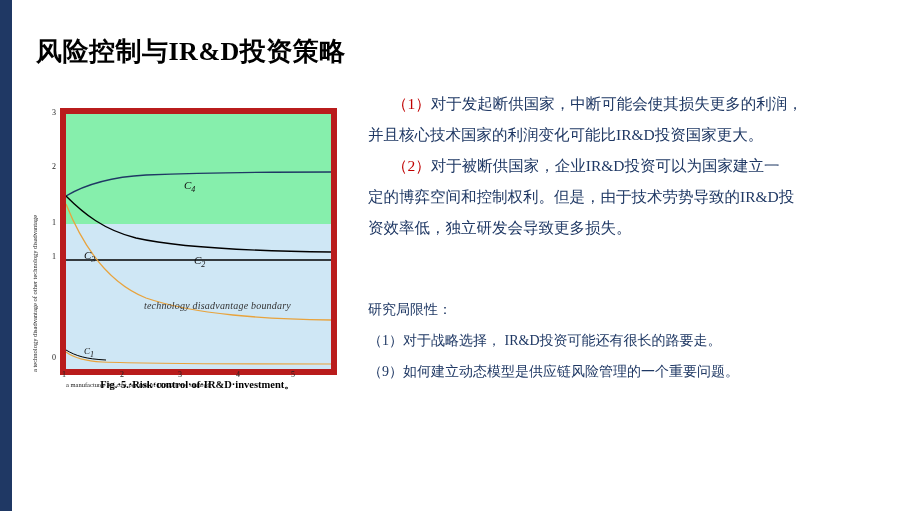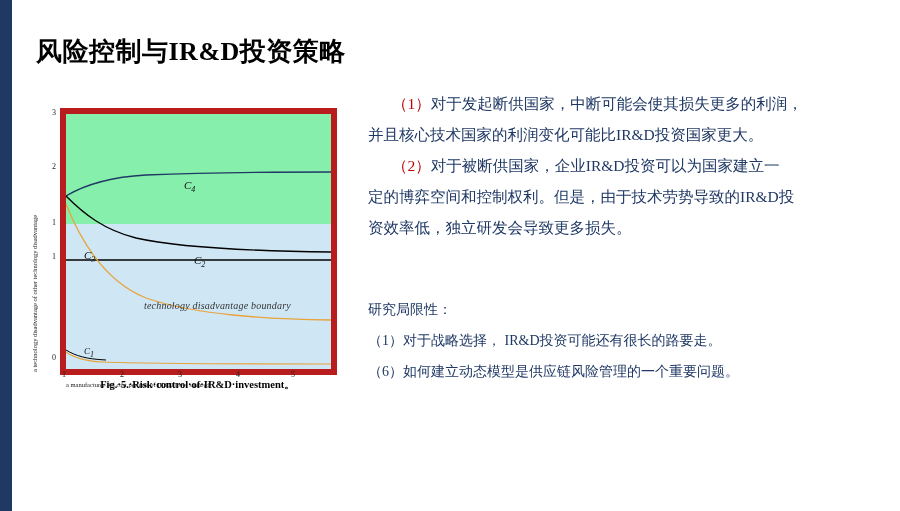--- a/index.html
+++ b/index.html
@@ -144,14 +144,14 @@
   <p class="p-indent">
     <span class="red">（2）</span><span>对于被断供国家，企业IR&amp;D投资可以为国家建立一</span>
   </p>
   <p>定的博弈空间和控制权利。但是，由于技术劳势导致的IR&amp;D投</p>
   <p>资效率低，独立研发会导致更多损失。</p>
 </div>
 
 <div class="limit-block">
   <p>研究局限性：</p>
   <p>（1）对于战略选择， IR&amp;D投资可能还有很长的路要走。</p>
-  <p>（6）如何建立动态模型是供应链风险管理的一个重要问题。</p>
+  <p>（9）如何建立动态模型是供应链风险管理的一个重要问题。</p>
 </div>
 
 </body></html>

